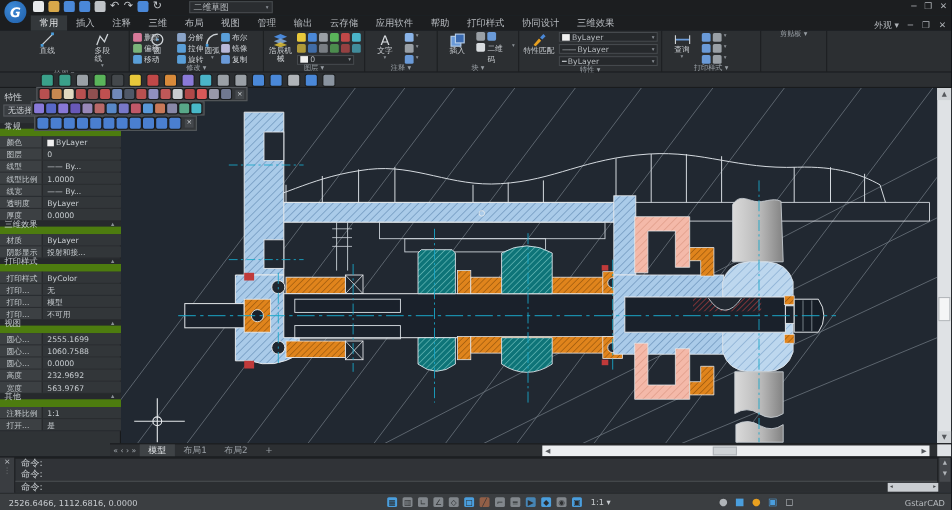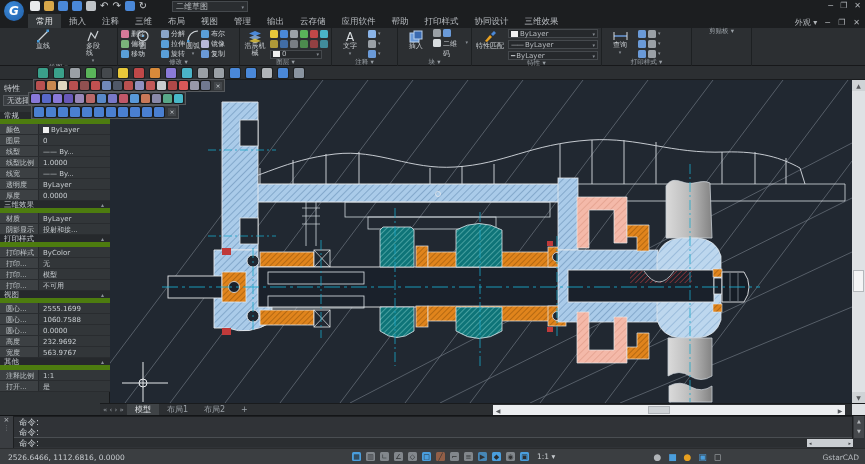--- a/index.html
+++ b/index.html
@@ -47,21 +47,21 @@
   
   #subbar { position:absolute; left:0; top:66px; width:865px; height:14px; background:#2c2f32; border-bottom:1px solid #191b1d; display:flex; align-items:center; gap:6px; padding-left:38px; }
   #subbar .chip { box-shadow:0 0 0 1px #1d2022; }
 
   
   #main { position:absolute; left:0; top:80px; width:865px; height:335px; }
   #palette { position:absolute; left:0; top:0; width:110px; height:335px; background:#2f3336; border-right:1px solid #17191b; }
   #ptitle { position:absolute; left:4px; top:3px; font-size:8px; color:#d0d4d8; }
   #psel { position:absolute; left:3px; top:15px; width:60px; height:11px; background:#3a3e42; border:1px solid #54585c; font-size:7.5px; color:#c8ccd0; display:flex; align-items:center; justify-content:space-between; padding:0 3px; }
   #prows { position:absolute; left:0; top:32px; width:110px; }
-  .psec { height:12px; background:#26292c; color:#c6cbd0; font-size:7.5px; display:flex; align-items:center; justify-content:space-between; padding:0 6px 0 4px; border-bottom:5px solid #4d7c0f; }
+  .psec { height:12px; background:#26292c; color:#c6cbd0; font-size:7.5px; display:flex; align-items:center; justify-content:space-between; padding:0 6px 0 4px; border-bottom:7px solid #4d7c0f; }
   .psec .parrow { font-size:6px; color:#8a9096; }
   .prow { height:11px; display:flex; border-bottom:1px solid #292c2f; }
   .plabel { width:38px; background:#3c4043; color:#c2c7cb; font-size:7px; padding:1px 0 0 6px; overflow:hidden; white-space:nowrap; }
   .pval { flex:1; background:#323639; color:#c8cdd1; font-size:7px; padding:1px 0 0 4px; border-left:1px solid #26292c; display:flex; align-items:center; gap:2px; overflow:hidden; white-space:nowrap; }
   .pval .sw { width:6px; height:6px; }
 
   #canvas { position:absolute; left:110px; top:0; width:742px; height:323px; background:#212831; overflow:hidden; }
   #vscroll { position:absolute; left:852px; top:0; width:13px; height:323px; background:#dfe2e5; }
   #vscroll .arr { position:absolute; left:0; width:13px; height:11px; background:#cfd3d6; color:#55585c; font-size:6px; text-align:center; line-height:11px; }
   #vthumb { position:absolute; left:1px; top:190px; width:11px; height:22px; background:#f4f5f6; border:1px solid #b4b8bc; }

